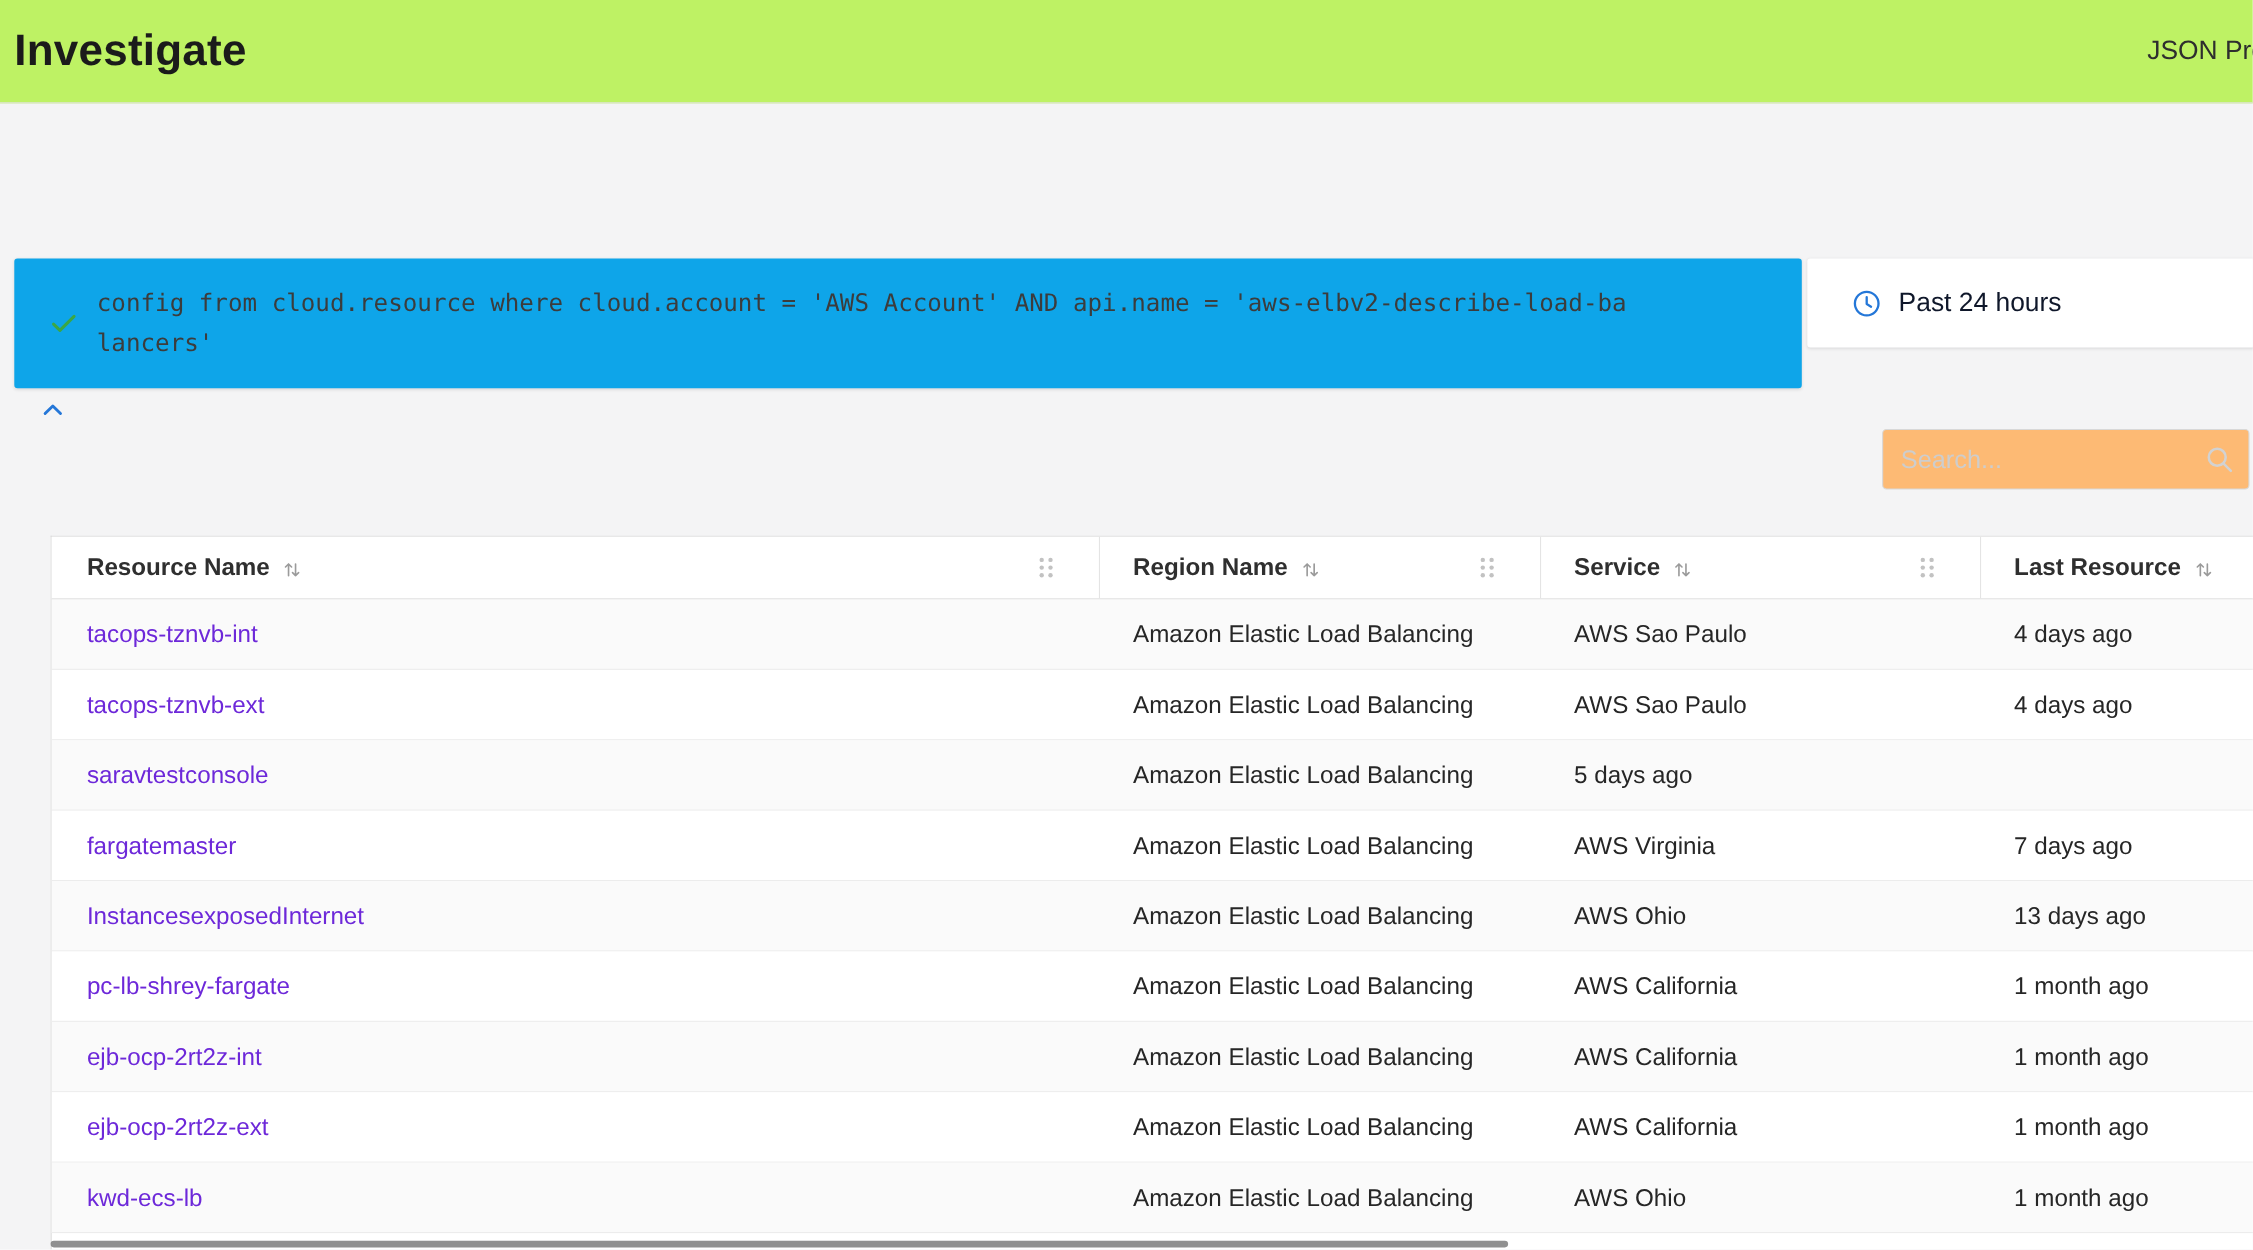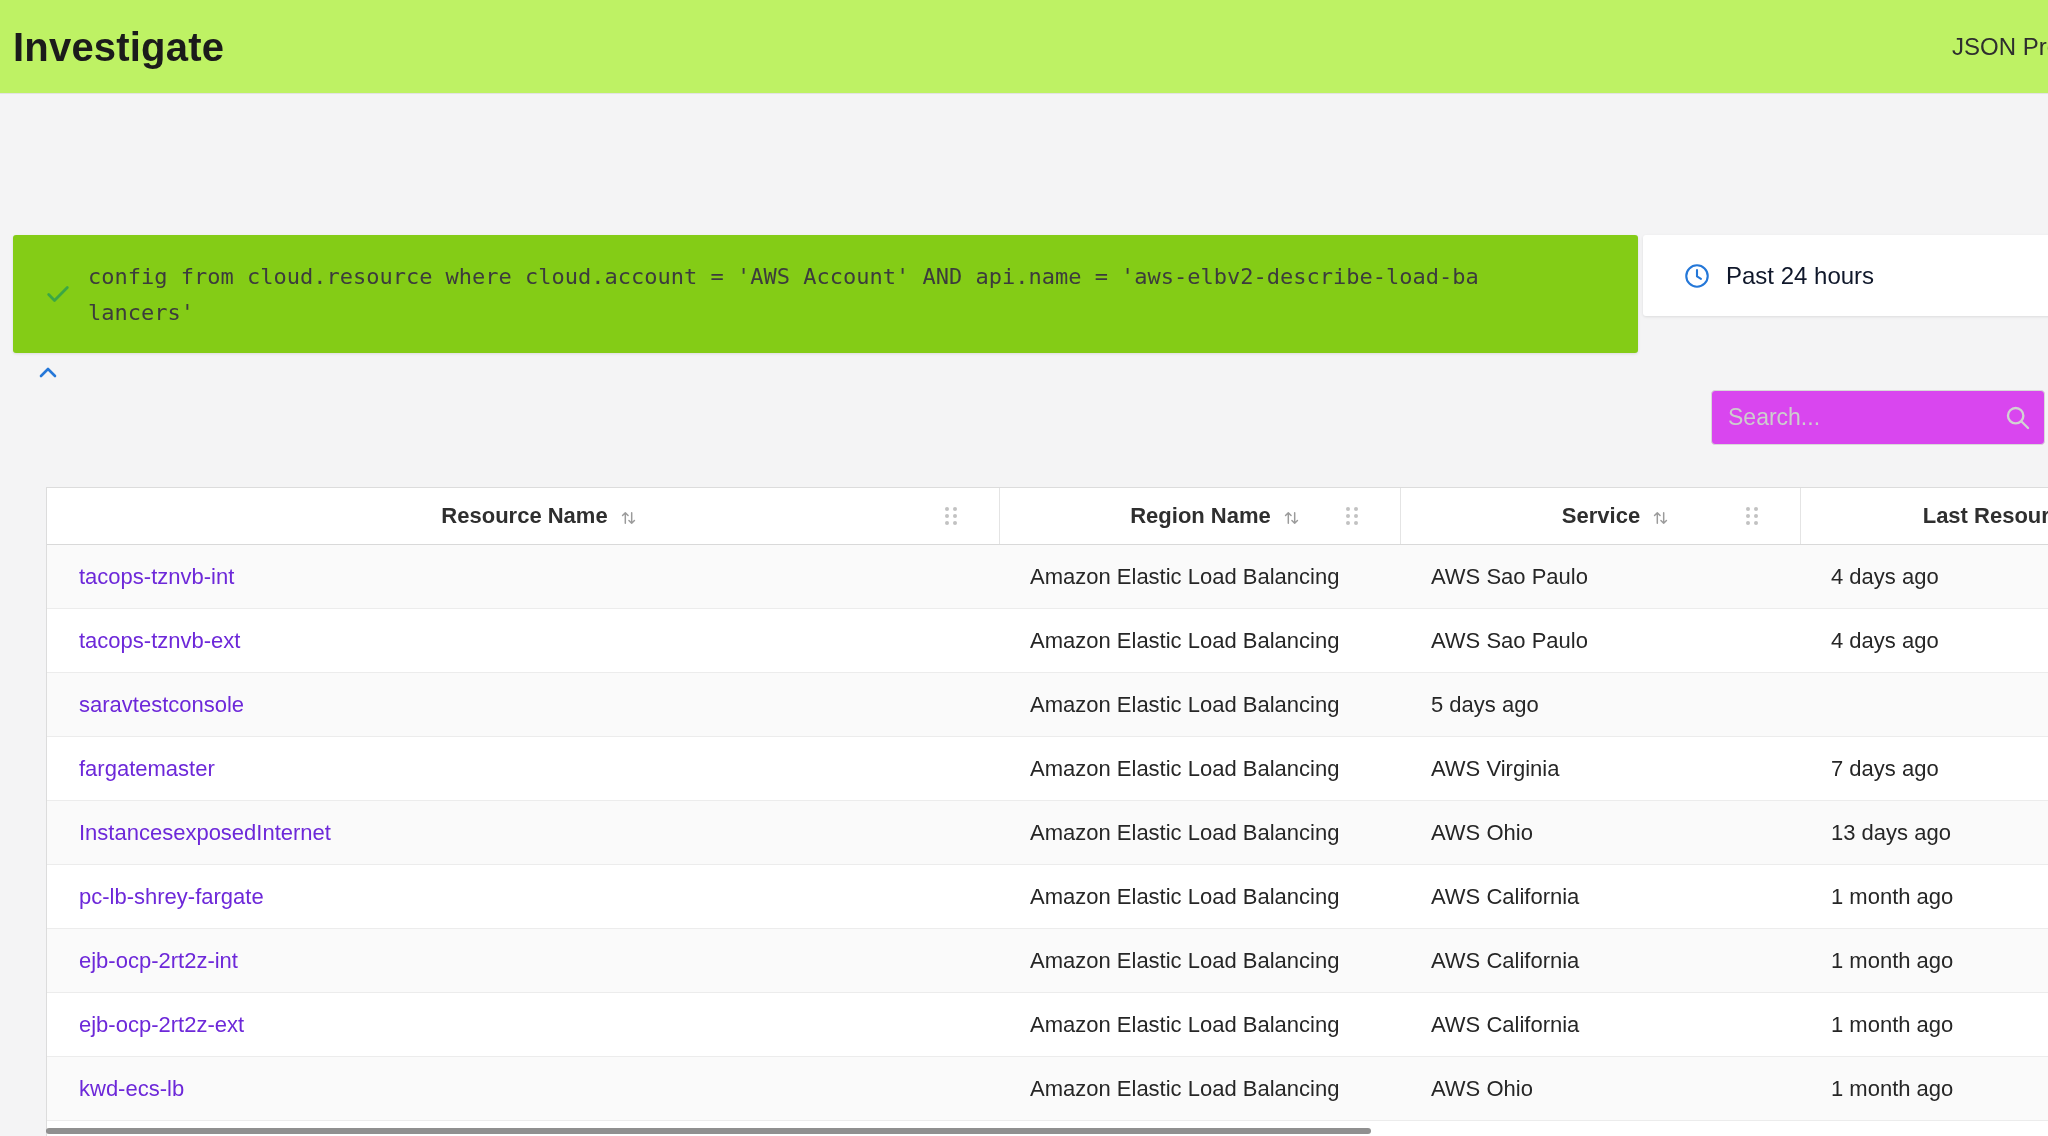--- a/index.html
+++ b/index.html
@@ -23,21 +23,21 @@
   }
   .json-link {
     position: absolute; left: 1952px; top: 50%; transform: translateY(-50%);
     font-size: 24px; color: #2e2e2e; text-decoration: none; white-space: nowrap;
     cursor: pointer;
   }
 
   
   .query-card {
     position: absolute; left: 13px; top: 235px; width: 1625px; height: 118px;
-    background: #84cc16; border-radius: 3px;
+    background: #0ea5e9; border-radius: 3px;
     box-shadow: 0 1px 3px rgba(0,0,0,0.10);
   }
   .check-icon {
     position: absolute; left: 31px; top: 50%; transform: translateY(-50%);
     width: 28px; height: 28px;
   }
   .query-text {
     position: absolute; left: 75px; top: 24px; width: 1400px;
     font-family: "DejaVu Sans Mono", monospace;
     font-size: 22px; line-height: 36px; color: #3c3c3c;
@@ -57,21 +57,21 @@
 
   
   .collapse-chevron {
     position: absolute; left: 36px; top: 361px; width: 24px; height: 24px;
     cursor: pointer;
   }
 
   
   .search-box {
     position: absolute; left: 1711px; top: 390px; width: 334px; height: 55px;
-    background: #d946ef; border: 1px solid #d8d8d8; border-radius: 4px;
+    background: #fdba74; border: 1px solid #d8d8d8; border-radius: 4px;
   }
   .search-box input {
     width: 100%; height: 100%; border: none; outline: none; background: transparent;
     padding: 0 52px 0 16px; font-size: 23px; color: #333;
     font-family: "Liberation Sans", "DejaVu Sans", sans-serif;
   }
   .search-box input::placeholder { color: #cdcdcd; opacity: 1; }
   .search-icon {
     position: absolute; right: 12px; top: 50%; transform: translateY(-50%);
     width: 28px; height: 28px; pointer-events: none;
@@ -86,21 +86,21 @@
   .thead, .tr {
     display: grid;
     grid-template-columns: 953px 401px 400px 1fr;
   }
   .thead {
     height: 57px; background: #ffffff; border-bottom: 1px solid #d9d9d9;
   }
   .th {
     position: relative; display: flex; align-items: center;
     padding-left: 30px; font-size: 22px; font-weight: 700; color: #2f2f2f;
-    border-right: 1px solid #e4e4e4; cursor: pointer; justify-content: center;
+    border-right: 1px solid #e4e4e4; cursor: pointer;
   }
   .th.first { padding-left: 32px; }
   .th.last { border-right: none; }
   .sort-icon { margin-left: 12px; width: 17px; height: 18px; display: inline-block; }
   .dots {
     position: absolute; right: 42px; top: 50%; transform: translateY(-50%);
     display: grid; grid-template-columns: 4px 4px; grid-auto-rows: 4px;
     gap: 3px 4px; cursor: grab;
   }
   .dots i { background: #c2c2c2; border-radius: 50%; }

